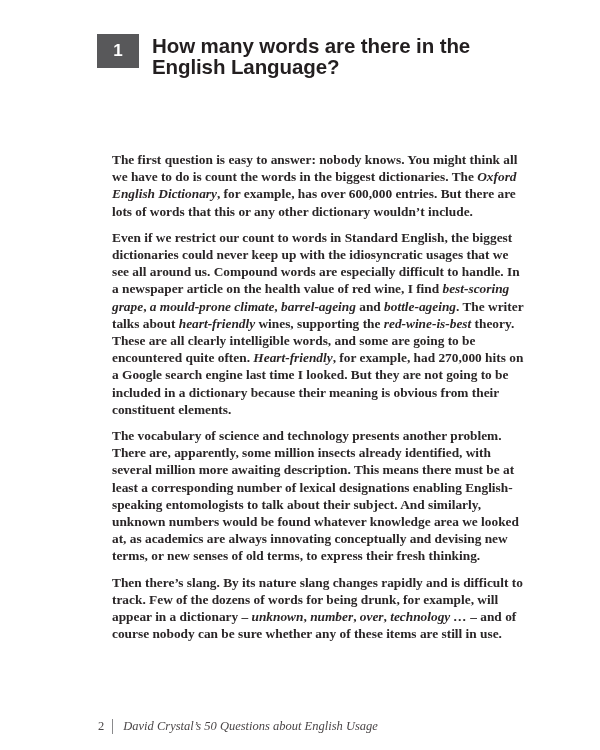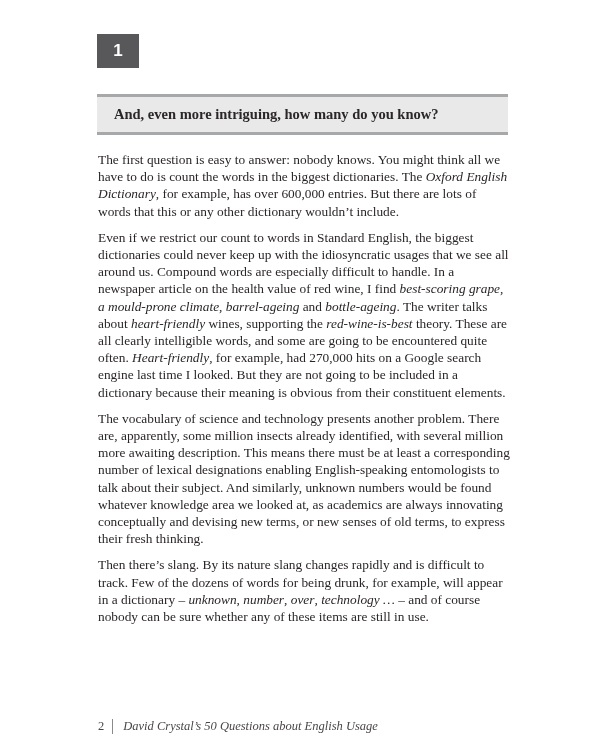--- a/index.html
+++ b/index.html
@@ -70,27 +70,28 @@
       top: 9px;
       margin: 0;
       font-family: "Liberation Serif", serif;
       font-weight: bold;
       font-size: 14.5px;
       color: #2b2728;
       white-space: nowrap;
     }
     .body-text {
       position: absolute;
-      left: 98px;
+      left: 112px;
       top: 151px;
       width: 412px;
       font-family: "Liberation Serif", serif;
       font-size: 13.35px;
       line-height: 17.2px;
       color: #2a2627;
+      font-weight: bold;
     }
     .body-text p {
       margin: 0 0 9px 0;
     }
     .body-text em {
       font-style: italic;
     }
     .footer {
       position: absolute;
       left: 98px;
@@ -117,25 +118,23 @@
       text-align: center;
     }
   </style>
 </head>
 <body>
 
 <div class="page">
 
   <div class="chapter-header">
     <div class="chapter-number">1</div>
+    <h1 class="chapter-title">How many words are there in the English Language?</h1>
   </div>
 
-  <div class="subtitle-band">
-    <p class="subtitle-text">And, even more intriguing, how many do you know?</p>
-  </div>
 
   <div class="body-text" id="body-text">
     <p>The first question is easy to answer: nobody knows. You might think all we have to do is count the words in the biggest dictionaries. The <em>Oxford English Dictionary</em>, for example, has over 600,000 entries. But there are lots of words that this or any other dictionary wouldn’t include.</p>
     <p>Even if we restrict our count to words in Standard English, the biggest dictionaries could never keep up with the idiosyncratic usages that we see all around us. Compound words are especially difficult to handle. In a newspaper article on the health value of red wine, I find <em>best-scoring grape</em>, <em>a mould-prone climate</em>, <em>barrel-ageing</em> and <em>bottle-ageing</em>. The writer talks about <em>heart-friendly</em> wines, supporting the <em>red-wine-is-best</em> theory. These are all clearly intelligible words, and some are going to be encountered quite often. <em>Heart-friendly</em>, for example, had 270,000 hits on a Google search engine last time I looked. But they are not going to be included in a dictionary because their meaning is obvious from their constituent elements.</p>
     <p>The vocabulary of science and technology presents another problem. There are, apparently, some million insects already identified, with several million more awaiting description. This means there must be at least a corresponding number of lexical designations enabling English-speaking entomologists to talk about their subject. And similarly, unknown numbers would be found whatever knowledge area we looked at, as academics are always innovating conceptually and devising new terms, or new senses of old terms, to express their fresh thinking.</p>
     <p>Then there’s slang. By its nature slang changes rapidly and is difficult to track. Few of the dozens of words for being drunk, for example, will appear in a dictionary – <em>unknown</em>, <em>number</em>, <em>over</em>, <em>technology …</em> – and of course nobody can be sure whether any of these items are still in use.</p>
   </div>
 
   <div class="footer">
     <span class="page-num">2</span>

